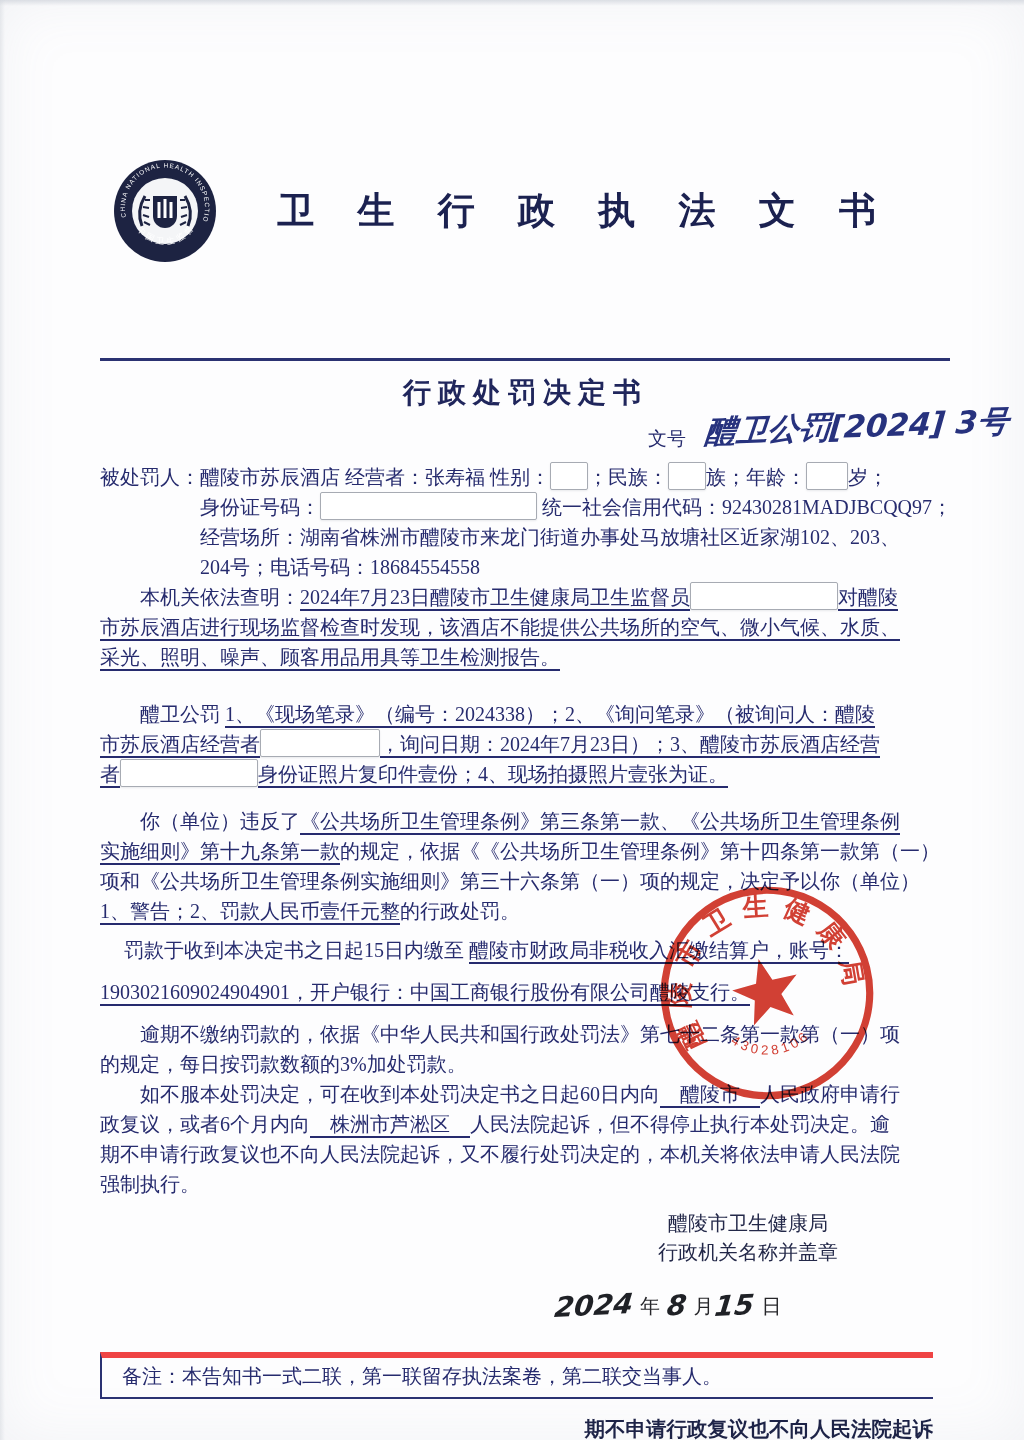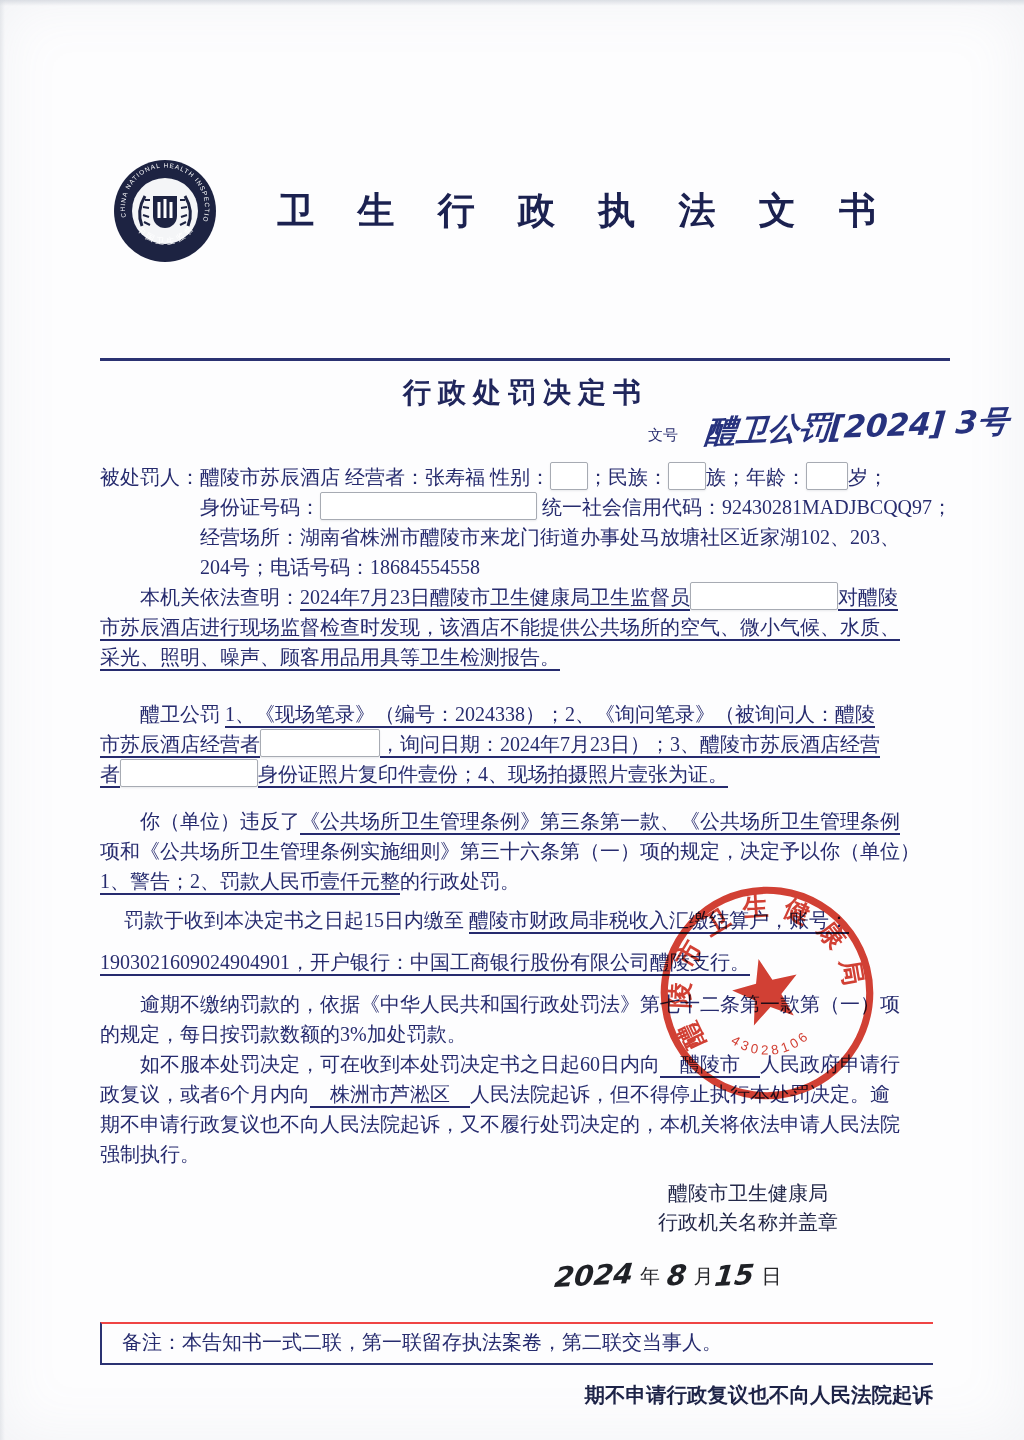--- a/index.html
+++ b/index.html
@@ -32,21 +32,21 @@
   }
   .divider{width:850px;border-bottom:3.5px solid #2b3272;margin-top:100px;}
 
   .doc-title{
     text-align:center;padding-left:18px;
     margin-top:13px;
     font-size:28px;font-weight:700;letter-spacing:7px;color:#20265c;
     font-family:"Liberation Sans", sans-serif;
   }
   .docnum-row{position:relative;height:46px;}
-  .docnum-label{position:absolute;left:548px;top:14px;font-size:15px;color:#262b6e;}
+  .docnum-label{position:absolute;left:548px;top:14px;font-size:19px;color:#262b6e;}
   .docnum-value{
     position:absolute;left:606px;top:-6px;
     font-size:31px;font-weight:700;color:#27327e;
     font-family:"DejaVu Sans", sans-serif;font-style:italic;
     transform:skewX(-7deg) rotate(-2deg);
     white-space:nowrap;
   }
 
   
   .body-text{margin-top:4px;font-size:20px;}
@@ -73,21 +73,21 @@
     display:inline-block;
     font-family:"DejaVu Sans", sans-serif;font-style:italic;font-weight:700;
     font-size:28px;color:#1f2126;
     transform:skewX(-9deg) rotate(-3deg);
     margin:0 7px 0 2px;vertical-align:-2px;
   }
 
   
   .note-row{
     margin-top:30px;
-    border-top:2px solid #ef4444;border-bottom:2px solid #2b3272;
+    border-top:6px solid #ef4444;border-bottom:2px solid #2b3272;
     border-left:2px solid #2b3272;
     padding:5px 0 7px 20px;
     font-size:20px;color:#262b6e;
   }
   .issuer-row{
     margin-top:16px;text-align:right;
     font-size:20.5px;font-weight:700;color:#1d2347;
     font-family:"Liberation Sans", sans-serif;
   }
 
@@ -153,20 +153,21 @@
           <div class="line"><span class="u">市苏辰酒店进行现场监督检查时发现，该酒店不能提供公共场所的空气、微小气候、水质、</span></div>
           <div class="line"><span class="u">采光、照明、噪声、顾客用品用具等卫生检测报告。</span></div>
         </div>
         <div class="para" style="margin-top: 27px;">
           <div class="line" style="padding-left: 40px;"><span>醴卫公罚 </span><span class="u">1、《现场笔录》（编号：2024338）；2、《询问笔录》（被询问人：醴陵</span></div>
           <div class="line"><span class="u">市苏辰酒店经营者</span><span class="redact" style="width: 118px;"></span><span class="u">，询问日期：2024年7月23日）；3、醴陵市苏辰酒店经营</span></div>
           <div class="line"><span class="u">者</span><span class="redact" style="width: 136px;"></span><span class="u">身份证照片复印件壹份；4、现场拍摄照片壹张为证。</span></div>
         </div>
         <div class="para">
           <div class="line" style="padding-left: 40px; margin-top: 17px;"><span>你（单位）违反了</span><span class="u">《公共场所卫生管理条例》第三条第一款、《公共场所卫生管理条例</span></div>
+          <div class="line"><span class="u">实施细则》第十九条第一款</span><span>的规定，依据《《公共场所卫生管理条例》第十四条第一款第（一）</span></div>
           <div class="line"><span>项和《公共场所卫生管理条例实施细则》第三十六条第（一）项的规定，决定予以你（单位）</span></div>
           <div class="line"><span class="u">1、警告；2、罚款人民币壹仟元整</span><span>的行政处罚。</span></div>
         </div>
         <div class="para" style="margin-top: 3px; --lh: 42px;">
           <div class="line" style="padding-left: 24px;"><span>罚款于收到本决定书之日起15日内缴至 </span><span class="u">醴陵市财政局非税收入汇缴结算户，账号：</span></div>
           <div class="line"><span class="u">1903021609024904901，开户银行：中国工商银行股份有限公司醴陵支行。</span></div>
         </div>
         <div class="para" style="margin-top: 6px;">
           <div class="line" style="padding-left: 40px;"><span>逾期不缴纳罚款的，依据《中华人民共和国行政处罚法》第七十二条第一款第（一）项</span></div>
           <div class="line"><span>的规定，每日按罚款数额的3%加处罚款。</span></div>

